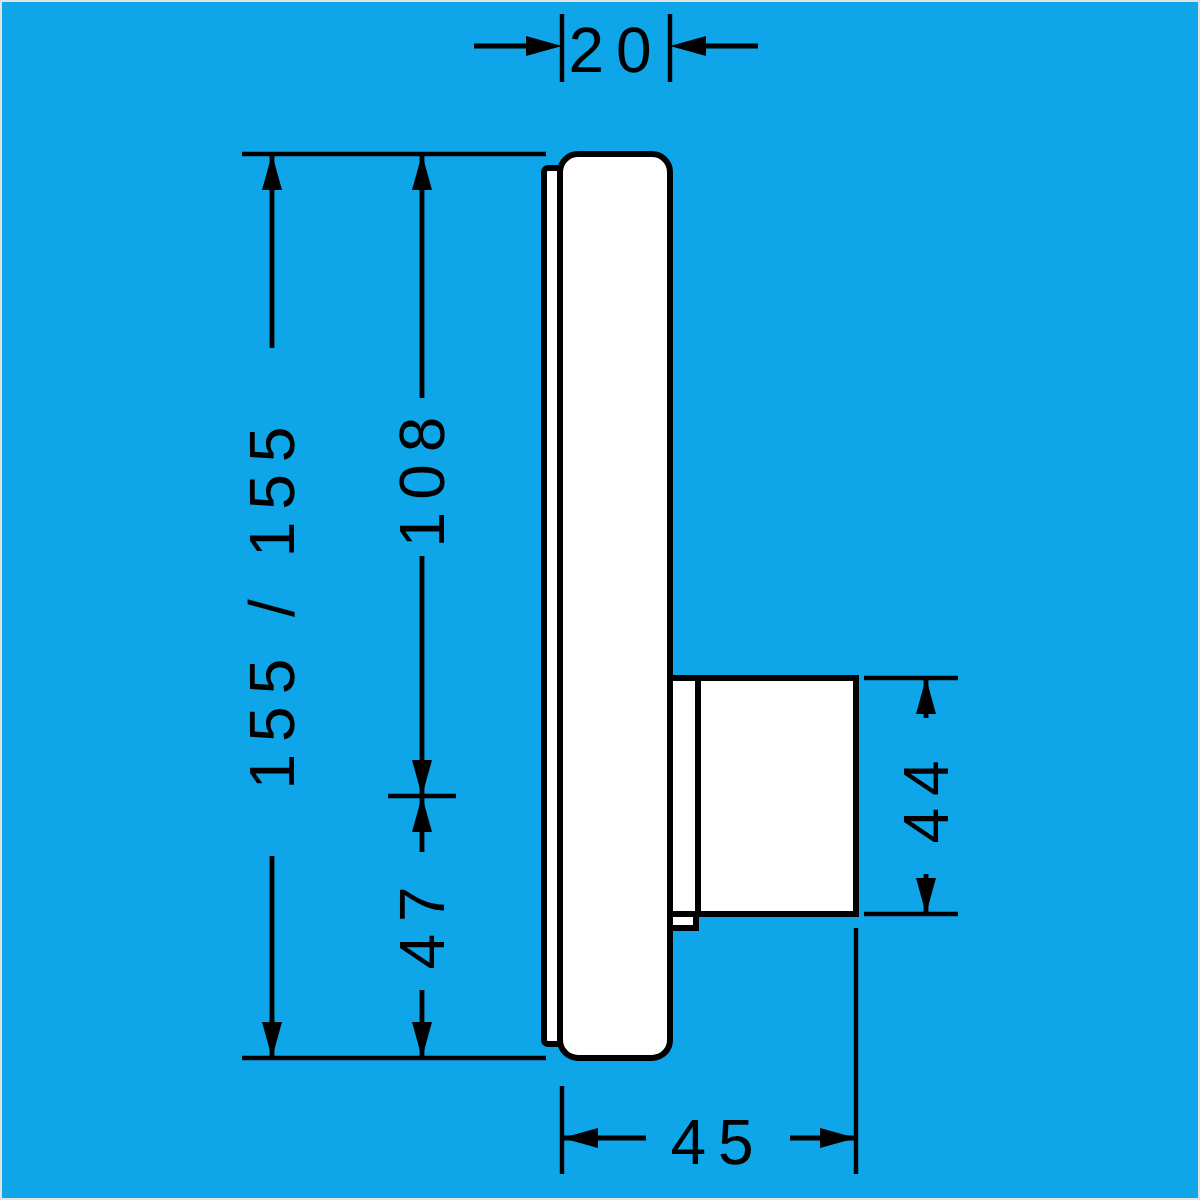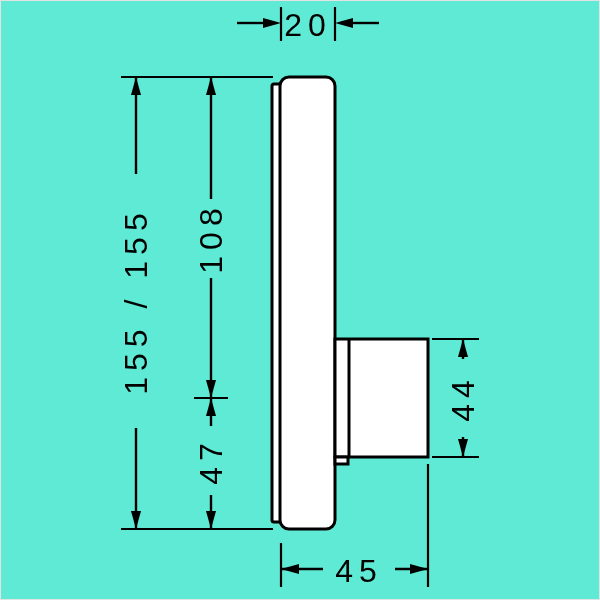--- a/index.html
+++ b/index.html
@@ -5,21 +5,21 @@
   html, body {
     margin: 0;
     padding: 0;
     background: #ffffff;
     font-family: "Liberation Sans", sans-serif;
   }
   .stage {
     position: relative;
     width: 600px;
     height: 600px;
-    background: #5eead4;
+    background: #0ea5e9;
     border: 1px solid #e3e3e3;
     box-sizing: border-box;
     overflow: hidden;
   }
   svg { display: block; }
   .part {
     fill: #ffffff;
     stroke: #000000;
     stroke-width: 3;
     stroke-linejoin: miter;

